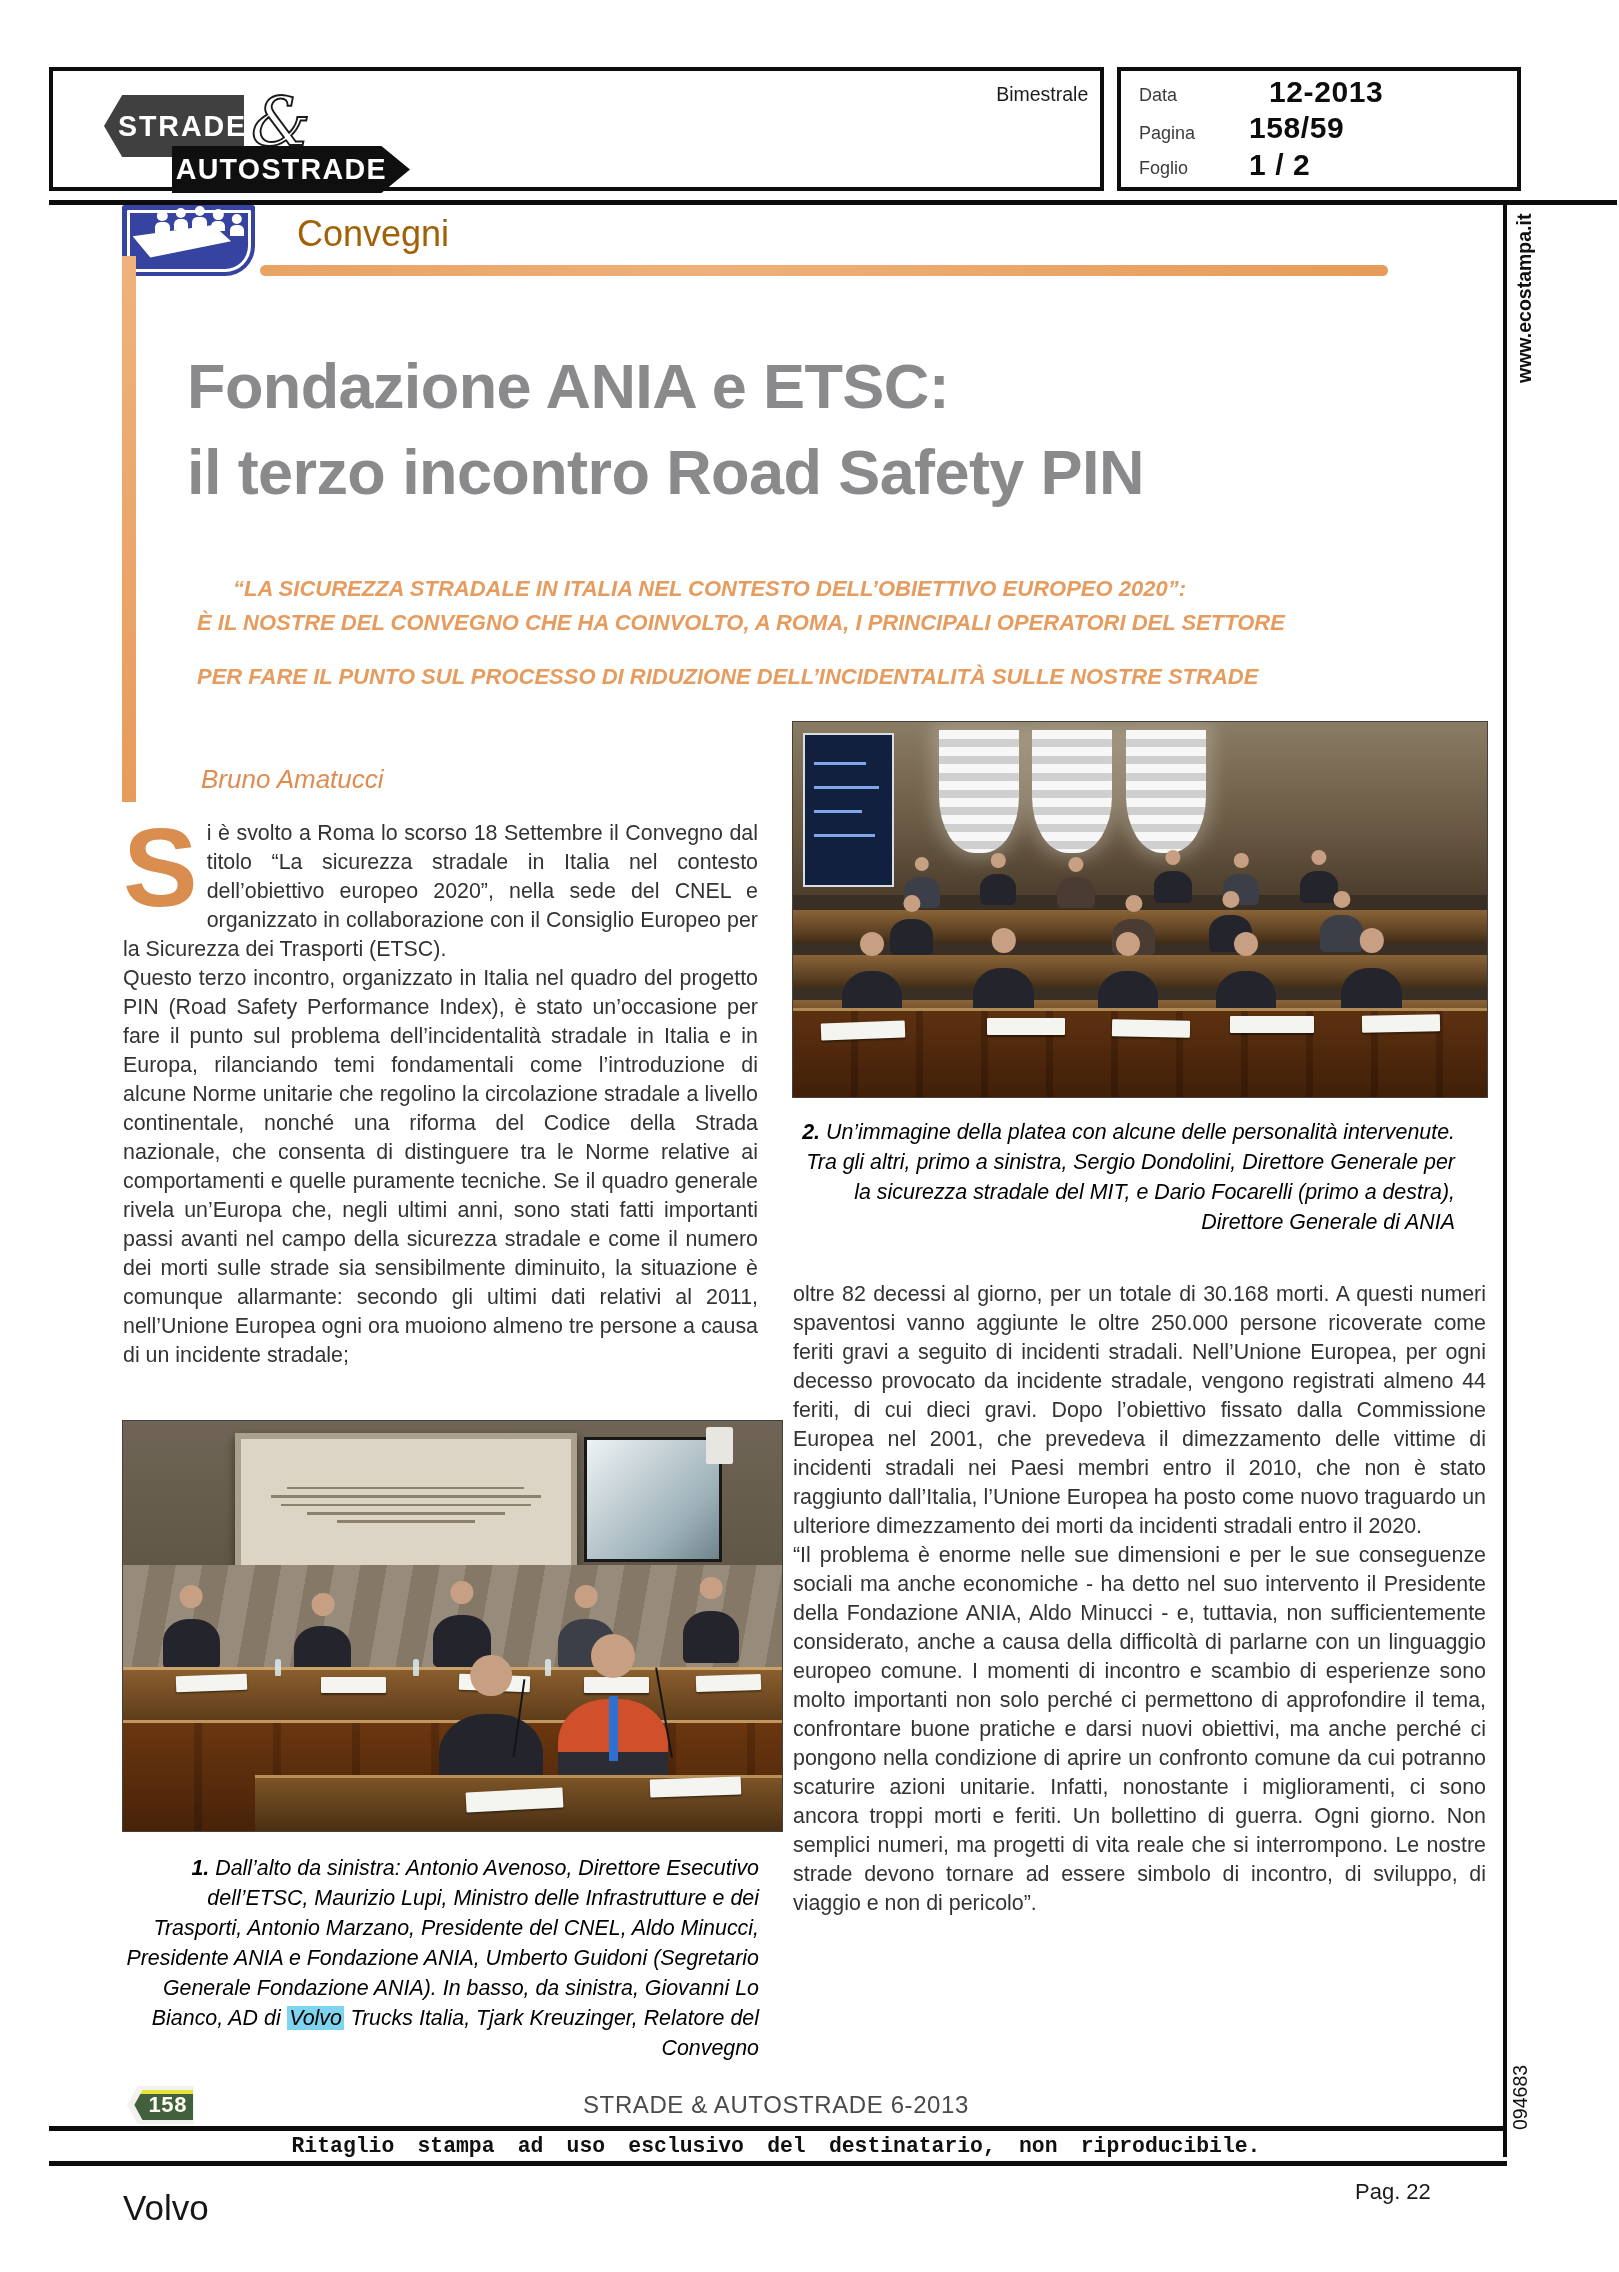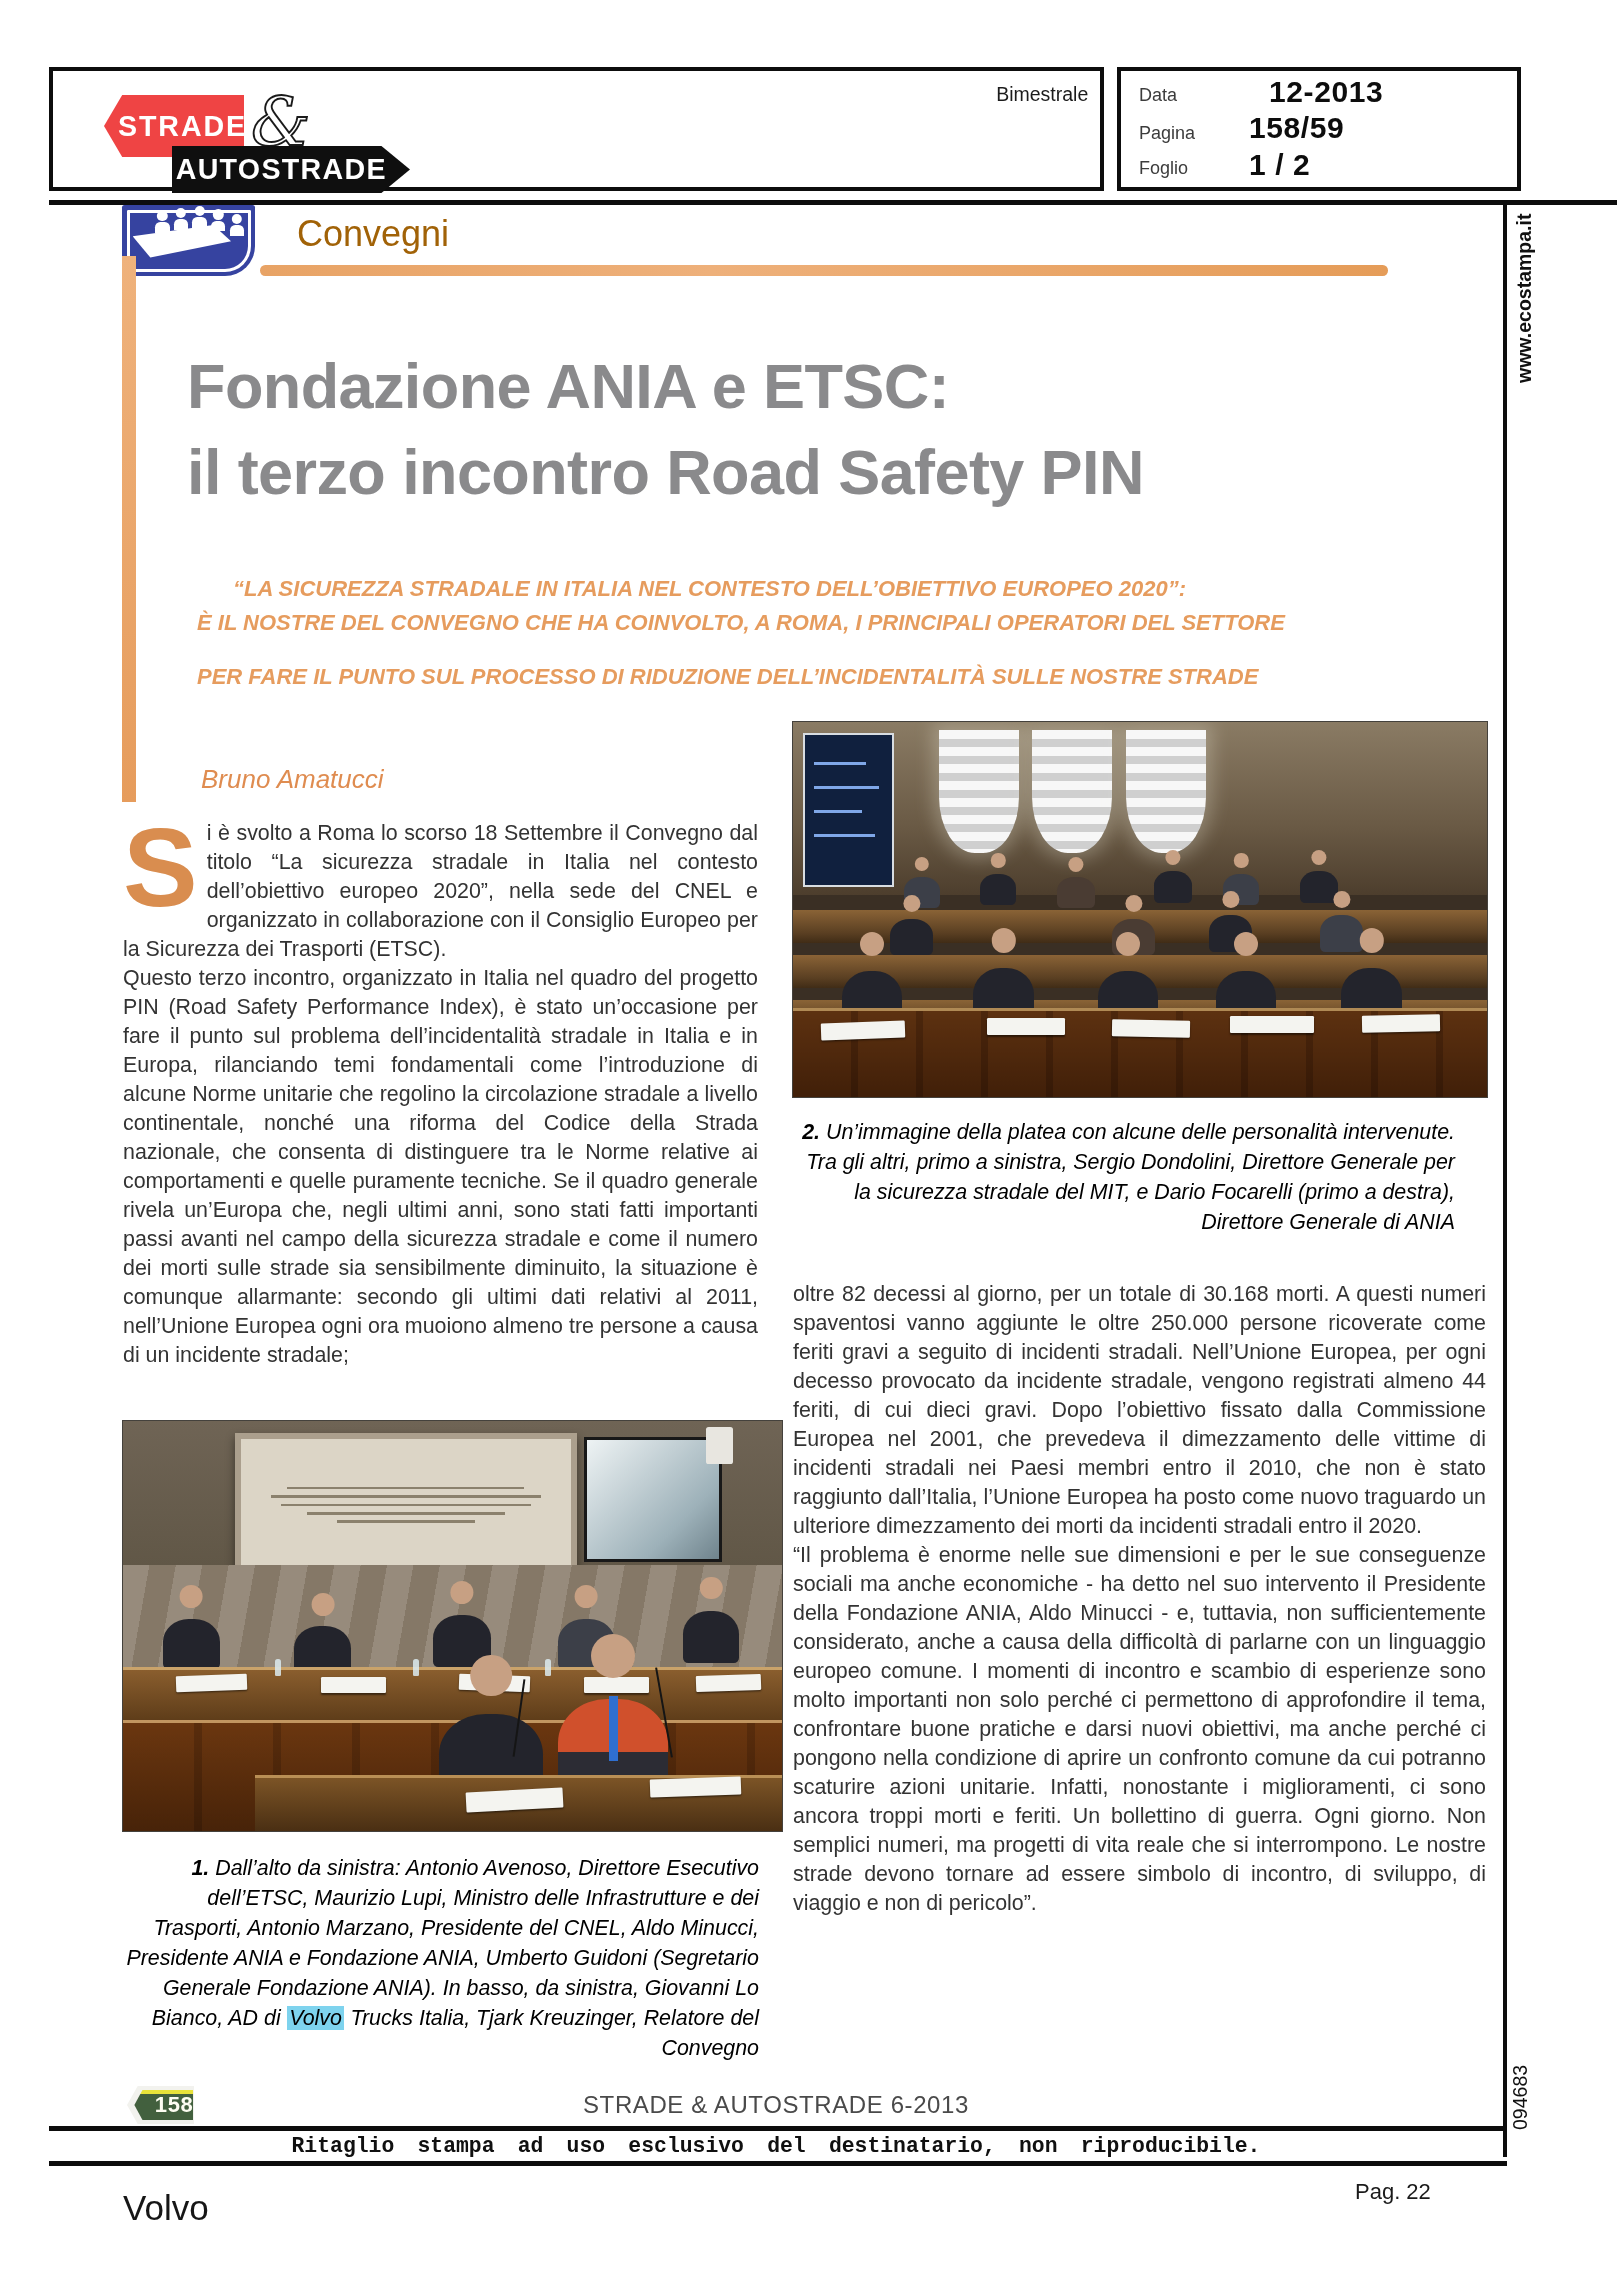--- a/index.html
+++ b/index.html
@@ -3,21 +3,21 @@
 <meta charset="utf-8">
 <style>
   html,body{margin:0;padding:0;background:#ffffff;}
   #page{position:relative;width:1620px;height:2273px;background:#ffffff;overflow:hidden;
         font-family:"Liberation Sans","DejaVu Sans",sans-serif;color:#2e2e2e;}
   .abs{position:absolute;}
 
   
   .hdr-box{position:absolute;border:4.5px solid #0d0d0d;background:#fff;}
   #logo-strade{position:absolute;left:100px;top:91px;width:140px;height:62px;
-    background:#ef4444;clip-path:polygon(13% 0,100% 0,100% 100%,13% 100%,0 50%);
+    background:#404040;clip-path:polygon(13% 0,100% 0,100% 100%,13% 100%,0 50%);
     display:flex;align-items:center;justify-content:center;box-shadow:0 0 0 1.9px #fff;}
   #logo-strade span{color:#fff;font-weight:bold;font-size:28.6px;letter-spacing:1.9px;padding-left:17px;}
   #logo-amp{position:absolute;left:247px;top:79px;font-family:"DejaVu Serif",serif;
     font-size:67px;color:#fff;-webkit-text-stroke:1.9px #1a1a1a;font-style:italic;}
   #logo-autostrade{position:absolute;left:167px;top:141px;width:238px;height:47px;
     background:#0f0f0f;clip-path:polygon(0 0,88% 0,100% 50%,88% 100%,0 100%);
     display:flex;align-items:center;justify-content:center;}
   #logo-autostrade span{color:#fff;font-weight:bold;font-size:28.6px;letter-spacing:1.3px;padding-right:19.5px;}
   .meta-label{font-size:18px;color:#3c3c3c;}
   .meta-value{font-size:30px;font-weight:bold;color:#0d0d0d;letter-spacing:0.6px;}
@@ -109,21 +109,21 @@
     background:linear-gradient(180deg,#7c5426,#4a2f13);border-top:3.2px solid #b98f55;}
   #speaker-orange .t{background:linear-gradient(180deg,#d0502c 0 55%,#2c2c34 55%);}
   #speaker-orange .tie{position:absolute;left:46%;top:38%;width:9%;height:40%;background:#2f6fd0;}
 
   
   #badge-158{position:absolute;left:127px;top:2086px;width:67px;height:38px;
     background:#f2f2ee;clip-path:polygon(16% 0,100% 0,100% 100%,16% 100%,0 50%);
     display:flex;align-items:center;justify-content:center;}
   #badge-158 .in{width:88%;height:80%;margin-left:10%;background:linear-gradient(180deg,#e8e23a 0 14%,#42603e 14%);
     clip-path:polygon(14% 0,100% 0,100% 100%,14% 100%,0 50%);
-    display:flex;align-items:center;justify-content:flex-end;}
+    display:flex;align-items:center;justify-content:center;}
   #badge-158 .in span{color:#fdfdf2;font-weight:bold;font-size:22px;padding-left:7.8px;letter-spacing:0.6px;}
   #journal-ref{position:absolute;left:0;top:2091px;width:1552px;text-align:center;
     font-size:24px;color:#4a4a4a;letter-spacing:0.6px;}
   #disclaimer{position:absolute;left:0;top:2134px;width:1552px;text-align:center;
     font-family:"Liberation Mono","DejaVu Sans Mono",monospace;font-weight:bold;
     font-size:21.4px;color:#101010;word-spacing:10.4px;}
   #client{position:absolute;left:123px;top:2188px;font-size:35px;color:#161616;}
   #page-ref{position:absolute;left:1355px;top:2179px;font-size:22px;color:#1a1a1a;}
 </style>
 </head>

